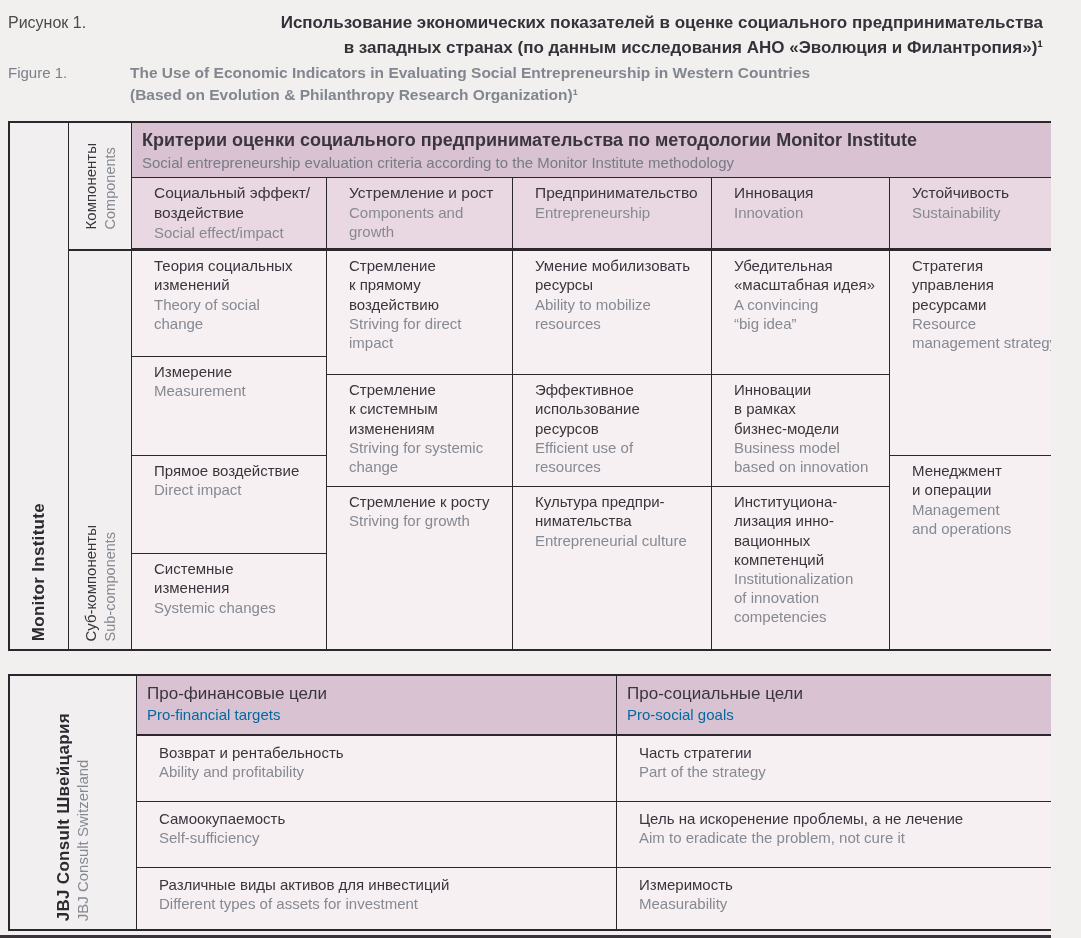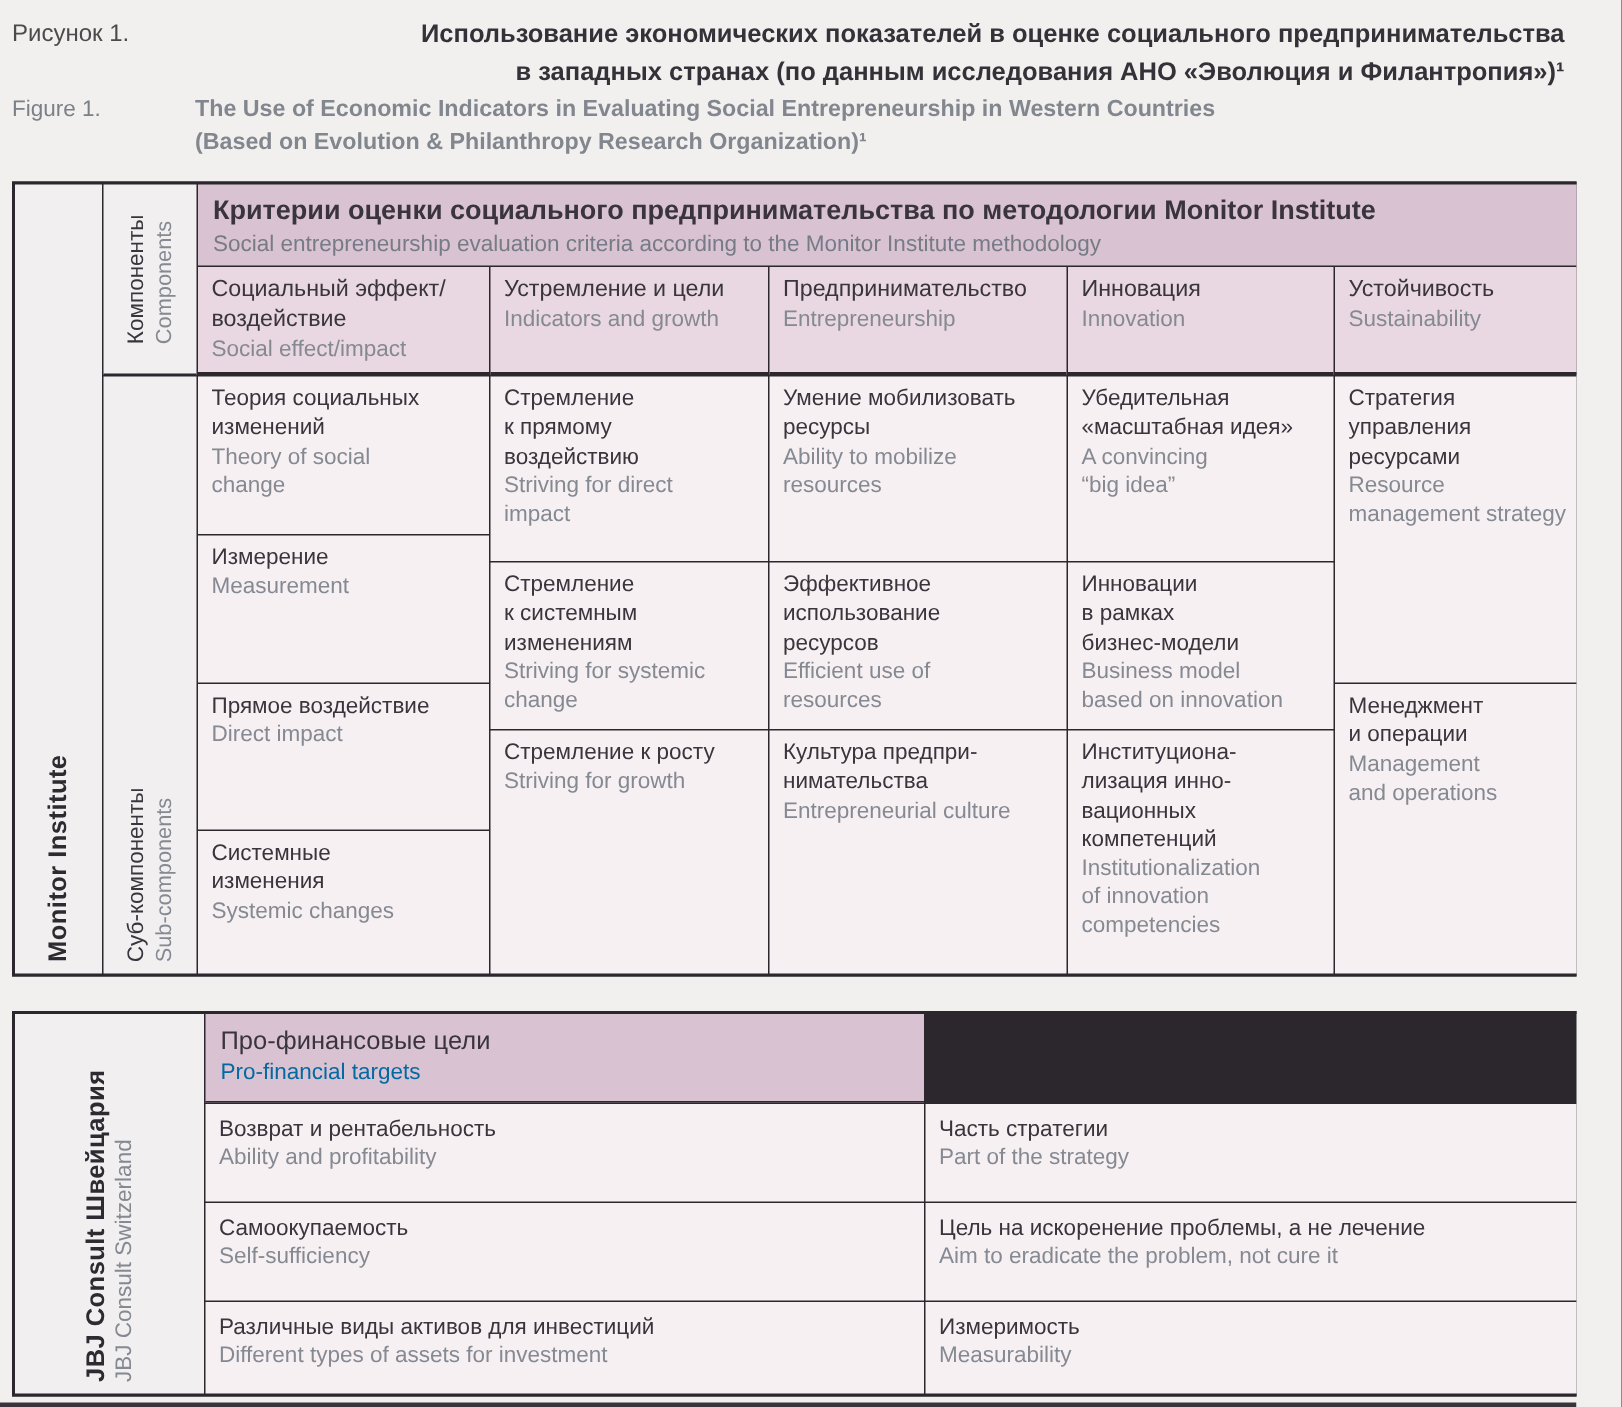--- a/index.html
+++ b/index.html
@@ -34,21 +34,21 @@
   .gridtable {
     display: grid;
     gap: 1px;
     background: #2b272c;          
     border: 2px solid #2b272c;
     box-sizing: border-box;
     width: 1065px;
   }
   .cell {
     background: #f7f0f3;
-    padding: 5px 8px 4px 9px;
+    padding: 5px 8px 4px 22px;
     font-size: 15px;
     line-height: 1.28;
     overflow: hidden;
   }
   .ru { color: #3a353c; white-space: pre-line; }
   .en { color: #858992; white-space: pre-line; }
 
   .band { background: #d9c2d2; padding: 6px 10px; }
   .band .ru { font-weight: bold; font-size: 18px; line-height: 1.3; }
   .band .en { font-size: 15px; color: #767b86; }
@@ -142,22 +142,22 @@
       <div class="ru">Критерии оценки социального предпринимательства по методологии Monitor Institute</div>
       <div class="en">Social entrepreneurship evaluation criteria according to the Monitor Institute methodology</div>
     </div>
 
     <div class="cell hcell" style="grid-area:2/3/3/4">
       <div class="ru">Социальный эффект/
 воздействие</div>
       <div class="en">Social effect/impact</div>
     </div>
     <div class="cell hcell" style="grid-area:2/4/3/5">
-      <div class="ru">Устремление и цели</div>
-      <div class="en">Indicators and growth</div>
+      <div class="ru">Устремление и рост</div>
+      <div class="en">Components and growth</div>
     </div>
     <div class="cell hcell" style="grid-area:2/5/3/6">
       <div class="ru">Предпринимательство</div>
       <div class="en">Entrepreneurship</div>
     </div>
     <div class="cell hcell" style="grid-area:2/6/3/7">
       <div class="ru">Инновация</div>
       <div class="en">Innovation</div>
     </div>
     <div class="cell hcell" style="grid-area:2/7/3/8">
@@ -267,20 +267,24 @@
       <div class="vtext">
         <span class="ru v-org">JBJ Consult Швейцария</span>
         <span class="en" style="font-size:15px">JBJ Consult Switzerland</span>
       </div>
     </div>
 
     <div class="cell jband" style="grid-area:1/2/2/3">
       <div class="ru">Про-финансовые цели</div>
       <div class="en">Pro-financial targets</div>
     </div>
+    <div class="cell jband" style="grid-area:1/3/2/4">
+      <div class="ru">Про-социальные цели</div>
+      <div class="en">Pro-social goals</div>
+    </div>
 
     <div class="cell" style="grid-area:2/2/3/3">
       <div class="ru">Возврат и рентабельность</div>
       <div class="en">Ability and profitability</div>
     </div>
     <div class="cell" style="grid-area:3/2/4/3">
       <div class="ru">Самоокупаемость</div>
       <div class="en">Self-sufficiency</div>
     </div>
     <div class="cell" style="grid-area:4/2/5/3">

